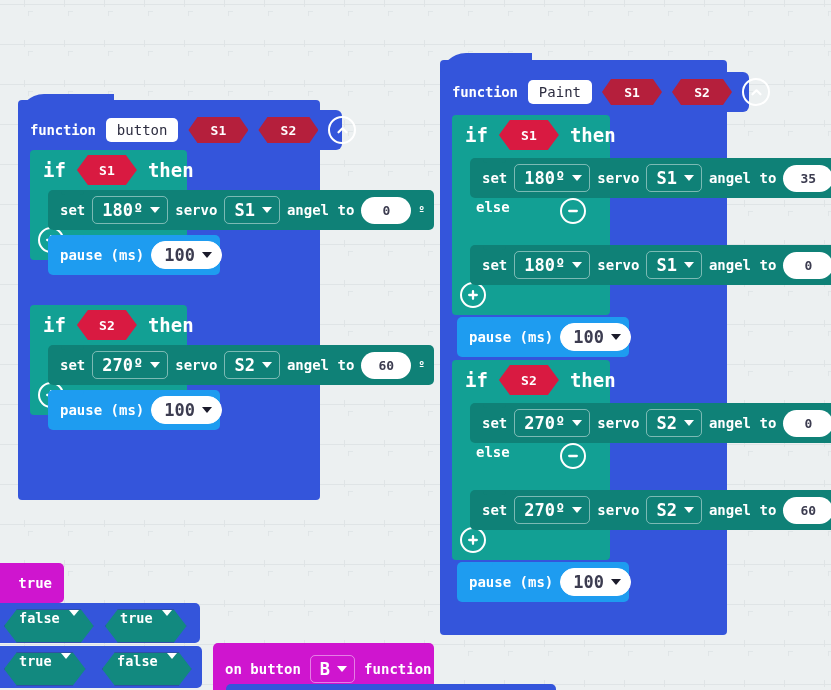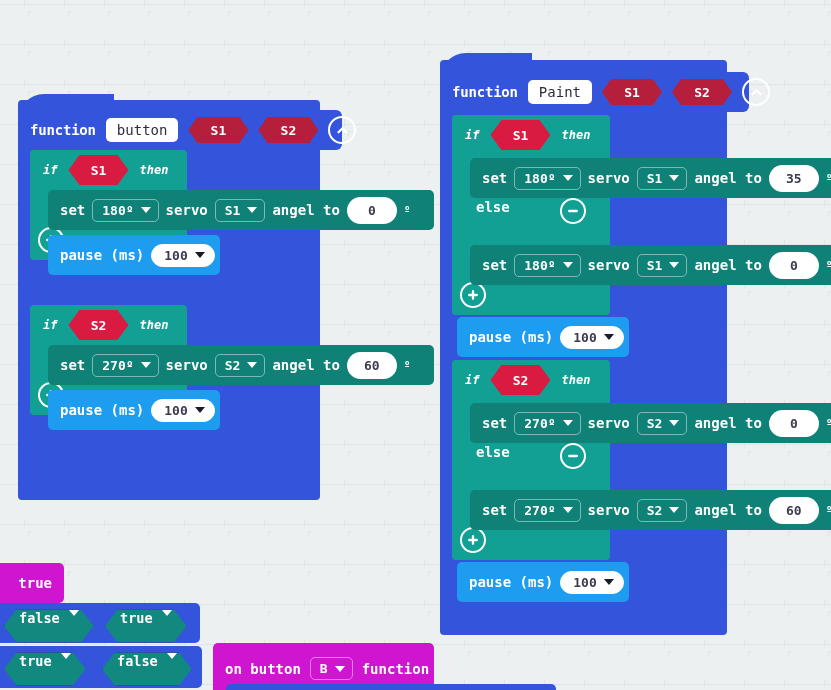--- a/index.html
+++ b/index.html
@@ -66,21 +66,21 @@
   
   .ifblk{
     position:absolute;
     background:#12a094;
     border-radius:4px;
   }
   .if-row{
     position:absolute;left:0;height:40px;width:100%;
     display:flex;align-items:center;padding-left:13px;gap:11px;
   }
-  .if-row .kw{color:#fff;font-size:12px;font-weight:bold;font-style:italic;}
+  .if-row .kw{color:#fff;font-size:19px;font-weight:bold;}
   .hexbool{
     background:#d91a41;color:#fff;font-size:13px;font-weight:bold;
     height:30px;min-width:46px;display:flex;align-items:center;justify-content:center;
     clip-path:polygon(11px 0,calc(100% - 11px) 0,100% 50%,calc(100% - 11px) 100%,11px 100%,0 50%);
     padding:0 7px;
   }
   .else-row{
     position:absolute;left:12px;height:40px;
     display:flex;align-items:center;padding-left:12px;
   }
@@ -105,21 +105,21 @@
   .stmt .txt{color:#fff;font-size:14px;font-weight:bold;white-space:nowrap;}
   .notch{
     position:absolute;top:0;left:13px;width:23px;height:5px;
     background:inherit;border-radius:0 0 4px 4px;
   }
   .dropdown{
     display:inline-flex;align-items:center;gap:7px;
     border:1.6px solid rgba(255,255,255,.45);border-radius:5px;
     padding:3px 7px 3px 9px;margin:0 7px;
   }
-  .dropdown .dval{color:#fff;font-size:13px;font-weight:bold;white-space:nowrap;}
+  .dropdown .dval{color:#fff;font-size:17px;font-weight:bold;white-space:nowrap;}
   .caret{width:0;height:0;border-left:5px solid transparent;border-right:5px solid transparent;border-top:6px solid #fff;}
   .numfield{
     background:#fff;color:#3c3c50;font-size:13px;font-weight:bold;
     border-radius:14px;min-width:34px;height:27px;
     display:flex;align-items:center;justify-content:center;
     padding:0 8px;margin:16px 7px;
   }
   .deg{color:#fff;font-size:11px;font-weight:bold;}
 
   

